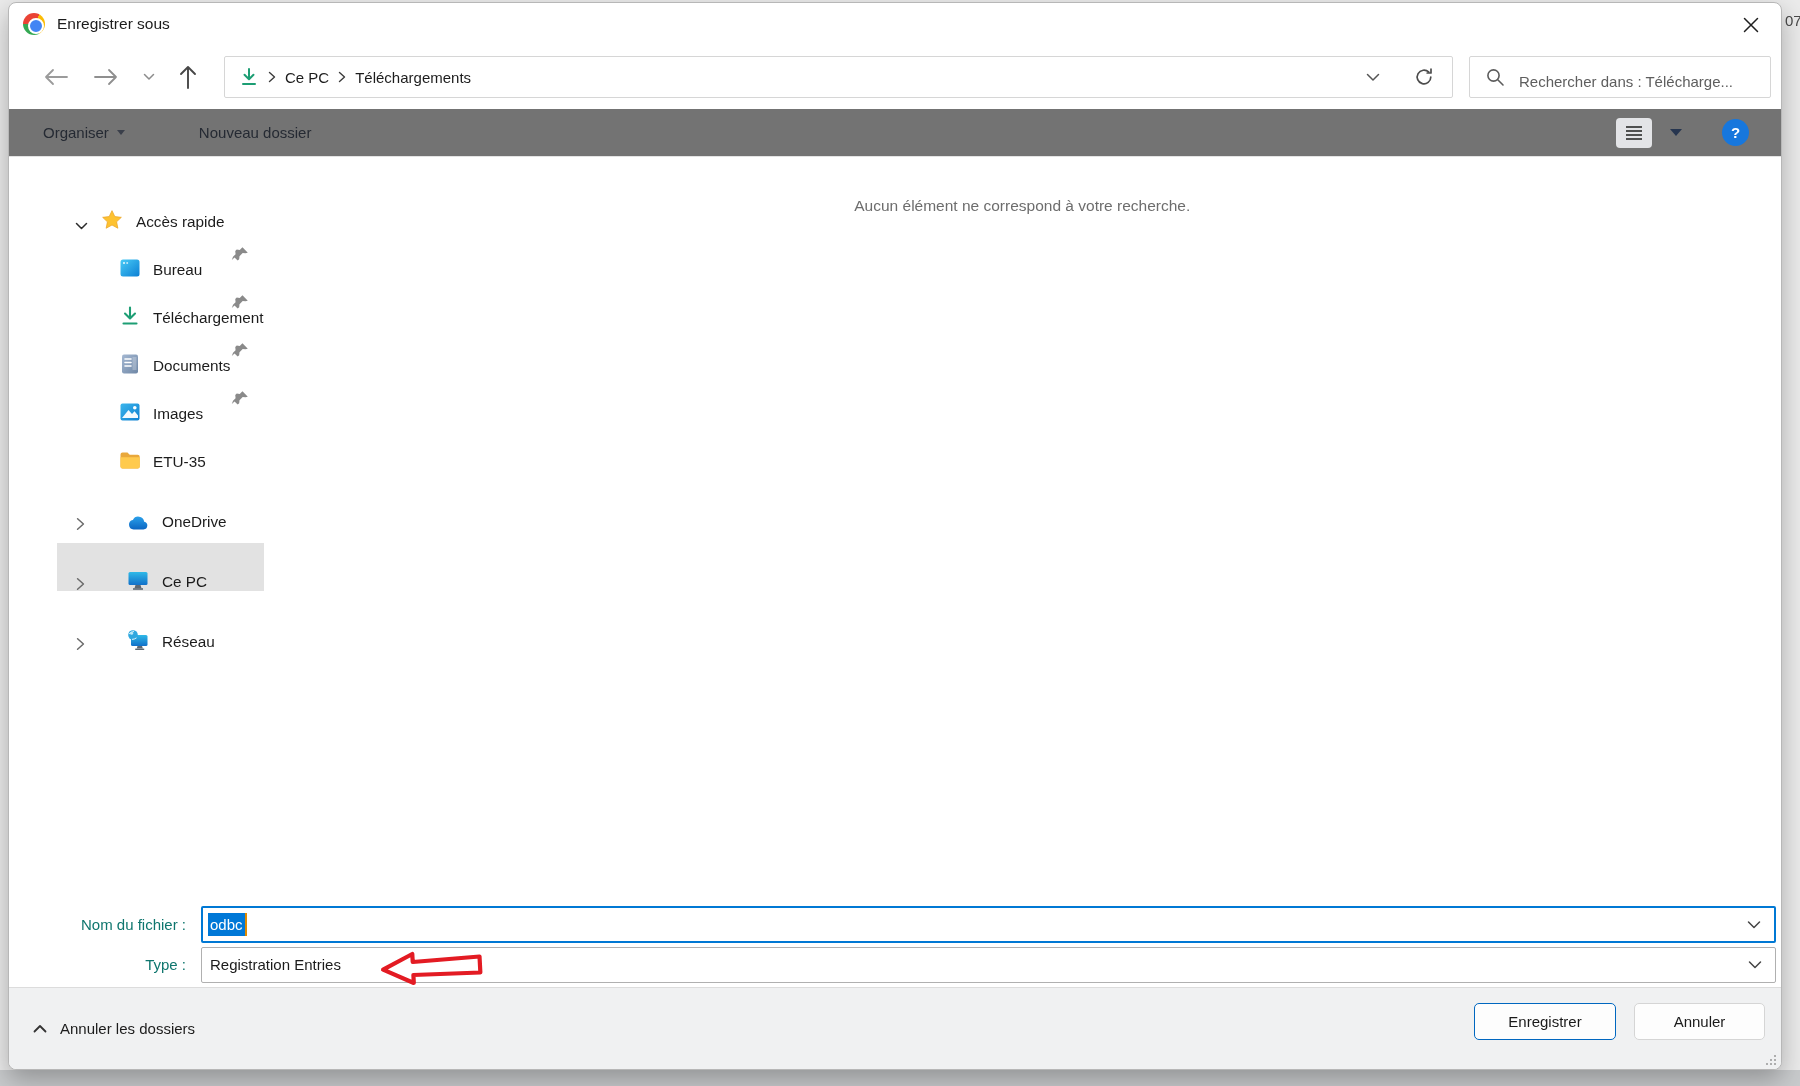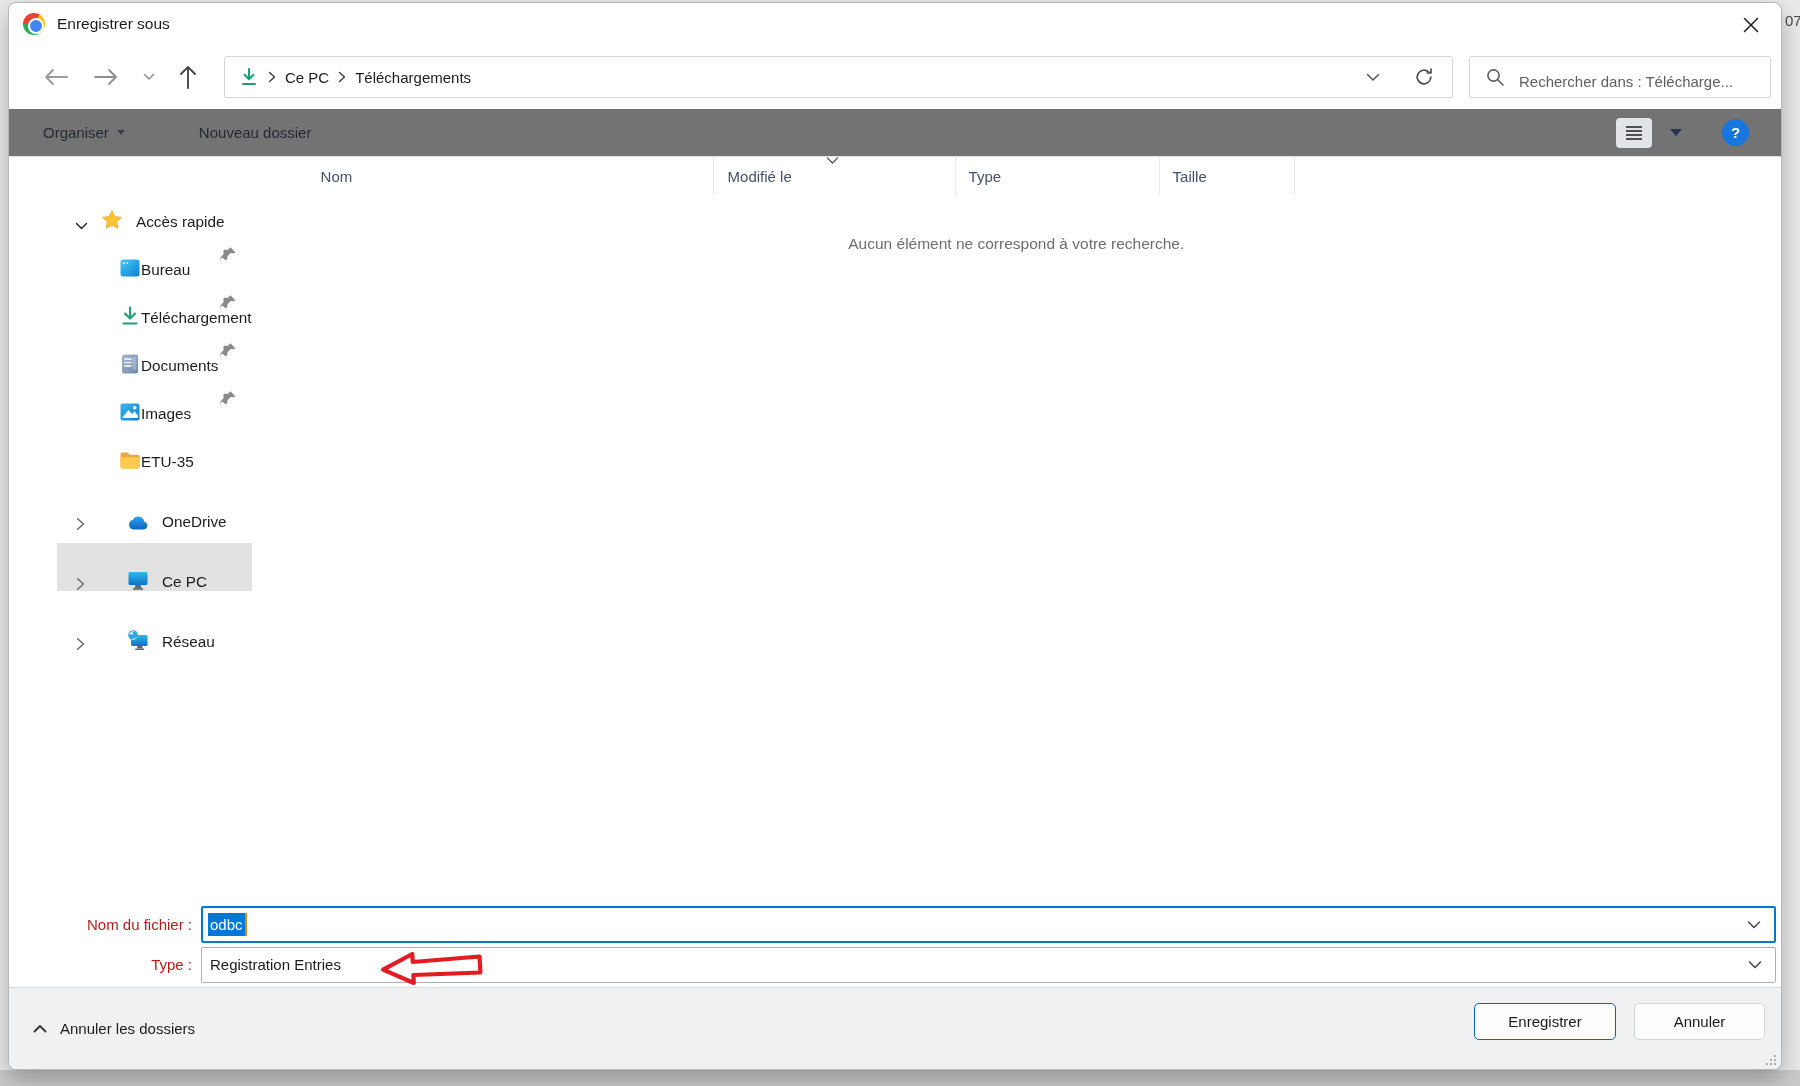--- a/index.html
+++ b/index.html
@@ -46,21 +46,21 @@
   .view-btn { width:36px; height:30px; background:#e3e4e7; border-radius:4px; display:flex; align-items:center; justify-content:center; cursor:pointer; }
   .view-caret { width:0; height:0; border-left:6px solid transparent; border-right:6px solid transparent; border-top:7px solid #26354f; cursor:pointer; }
   .help-btn { width:27px; height:27px; border-radius:50%; background:#1777dd; color:#fff; font-size:15px; font-weight:bold;
     display:flex; align-items:center; justify-content:center; margin-left:22px; cursor:pointer; }
 
   
   .main { flex:1; display:flex; min-height:0; }
   .sidebar { flex:0 0 235px; padding-top:26px; position:relative; }
   .sb-row { height:48px; display:flex; align-items:flex-end; position:relative; cursor:pointer;margin-left:48px; }
   .sb-qa { padding-left:18px; gap:13px; }
-  .sb-child { padding-left:62px; }
+  .sb-child { padding-left:62px; gap:12px; }
   .sb-tree { padding-left:18px; gap:13px; }
   .sb-label { font-size:15.3px; color:#1c1c1c; white-space:nowrap; }
   .sb-pin { position:absolute; right:16px; top:14px; }
   .sb-icon { width:22px; height:22px; flex:0 0 22px; }
   .sb-sel { background:#e2e2e2; }
   .sb-gap { height:12px; }
   .tree-icon-wrap { margin-left:28px; display:flex; }
 
   .content { flex:1; display:flex; flex-direction:column; min-width:0; position:relative; }
   .list-header { height:38px; display:flex; align-items:stretch; position:relative; flex:0 0 auto; }
@@ -70,21 +70,21 @@
   .col-type { flex:0 0 204px; padding-left:13px; border-left:1px solid #ebebeb; }
   .col-taille { flex:0 0 135px; padding-left:13px; border-left:1px solid #ebebeb; }
   .col-rest { flex:1; border-left:1px solid #ebebeb; }
   .sort-chevron { position:absolute; left:574px; top:0px; }
   .empty-msg { margin-top:40px; text-align:center; font-size:15.5px; color:#6d6d6d; }
 
   
   .form-area { flex:0 0 86px; padding:5px 5px 0 0; }
   .form-row { display:flex; align-items:center; height:37px; }
   .form-row + .form-row { margin-top:3px; }
-  .form-label { flex:0 0 192px; text-align:right; padding-right:9px; font-size:15px; color:#b91c1c; }
+  .form-label { flex:0 0 192px; text-align:right; padding-right:15px; font-size:15px; color:#0f766e; }
   .filename-input { flex:1; height:37px; border:2px solid #0078d4; border-radius:2px; background:#fff;
     display:flex; align-items:center; padding-left:5px; position:relative; cursor:text; }
   .sel-text { background:#0078d7; color:#fff; font-size:15px; padding:3px 2px; }
   .caret-bar { width:2.5px; height:23px; background:#e08a00; }
   .field-chevron { position:absolute; right:13px; top:50%; transform:translateY(-50%); }
   .type-select { flex:1; height:36px; border:1px solid #b0b0b0; border-radius:2px; background:#fff;
     display:flex; align-items:center; padding-left:8px; position:relative; cursor:pointer; }
   .type-text { font-size:15px; color:#1b1b1b; }
   .red-arrow { position:absolute; left:178px; top:1px; transform:rotate(-3deg); }
 
@@ -341,38 +341,20 @@
             <circle cx="6" cy="6" r="4.8" fill="#2fa8df"></circle>
             <path d="M2 5 a7 7 0 0 1 5 -2.5 M5 10.4 a8 8 0 0 0 4.5 -1.5" stroke="#d8f2fb" stroke-width="1" fill="none"></path>
             <circle cx="4.6" cy="4.2" r="1.5" fill="#bde9f8"></circle>
           </svg>
         </span>
         <span class="sb-label">Réseau</span>
       </div>
     </div>
 
     <div class="content">
-      <div class="list-header">
-        <div class="col col-nom">
-          <span>Nom</span>
-        </div>
-        <div class="col col-mod">
-          <span>Modifié le</span>
-        </div>
-        <div class="col col-type">
-          <span>Type</span>
-        </div>
-        <div class="col col-taille">
-          <span>Taille</span>
-        </div>
-        <div class="col col-rest"></div>
-        <svg class="sort-chevron" width="13" height="8" viewBox="0 0 13 8">
-          <path d="M1.5 1 L6.5 6 L11.5 1" stroke="#555" stroke-width="1.2" fill="none" stroke-linecap="round" stroke-linejoin="round"></path>
-        </svg>
-      </div>
       <div class="empty-msg">Aucun élément ne correspond à votre recherche.</div>
     </div>
   </div>
 
   <div class="form-area">
     <div class="form-row">
       <div class="form-label">Nom du fichier :</div>
       <div class="filename-input">
         <span class="sel-text">odbc</span>
         <span class="caret-bar"></span>

